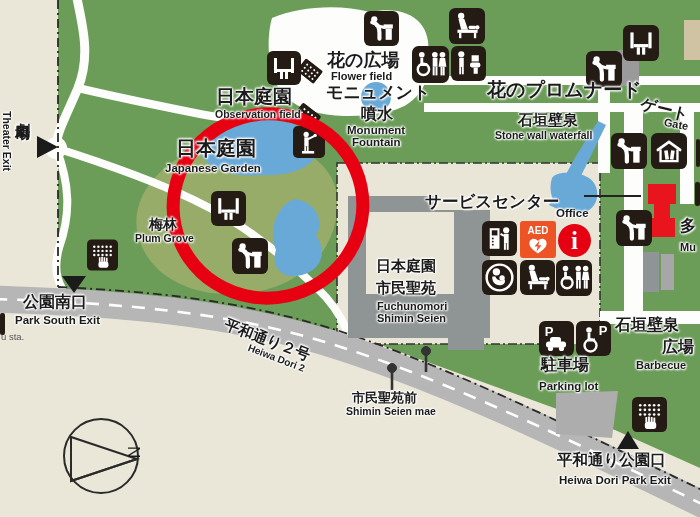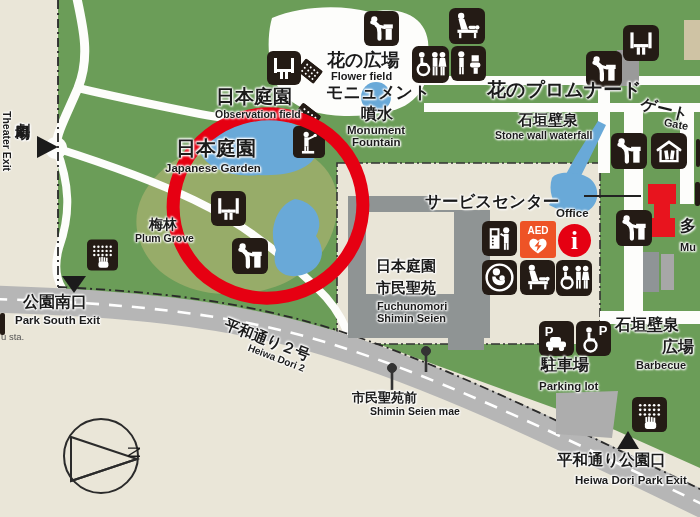--- a/index.html
+++ b/index.html
@@ -383,30 +383,30 @@
 <div class="lbl en" style="left:377px;top:313px;font-size:11px;">Shimin Seien</div>
 
 <div class="lbl jp" style="left:23px;top:294px;font-size:16px;">公園南口</div>
 <div class="lbl en" style="left:15px;top:314px;font-size:11.5px;">Park South Exit</div>
 <div class="lbl gray" style="left:1px;top:332px;font-size:9.5px;">u sta.</div>
 
 <div class="lbl jp rot" style="left:228px;top:316px;font-size:15px;transform:rotate(21deg);">平和通り２号</div>
 <div class="lbl en rot" style="left:250px;top:343px;font-size:10px;transform:rotate(21deg);">Heiwa Dori 2</div>
 
 <div class="lbl jp" style="left:352px;top:391px;font-size:13px;">市民聖苑前</div>
-<div class="lbl en" style="left:346px;top:406px;font-size:10.5px;margin-left:24px;">Shimin Seien mae</div>
+<div class="lbl en" style="left:346px;top:406px;font-size:10.5px;">Shimin Seien mae</div>
 
 <div class="lbl jp" style="left:541px;top:357px;font-size:16px;">駐車場</div>
 <div class="lbl en" style="left:539px;top:380px;font-size:11.5px;">Parking lot</div>
 
 <div class="lbl jp" style="left:615px;top:317px;font-size:16px;">石垣壁泉</div>
 <div class="lbl jp" style="left:662px;top:339px;font-size:16px;">広場</div>
 <div class="lbl en" style="left:636px;top:360px;font-size:11px;">Barbecue</div>
 
 <div class="lbl jp" style="left:680px;top:218px;font-size:16px;">多</div>
 <div class="lbl en" style="left:680px;top:242px;font-size:11px;">Mu</div>
 
 <div class="lbl jp" style="left:557px;top:452px;font-size:15.5px;">平和通り公園口</div>
-<div class="lbl en" style="left:575px;top:474px;font-size:11.5px;text-align:center;">Heiwa Dori Park Exit</div>
+<div class="lbl en" style="left:559px;top:474px;font-size:11.5px;text-align:center;">Heiwa Dori Park Exit</div>
 
 <div class="lbl rot" style="left:142px;top:446px;font-size:17px;transform:rotate(90deg);text-shadow:none;">N</div>
 
 </div>
 
 </body></html>

